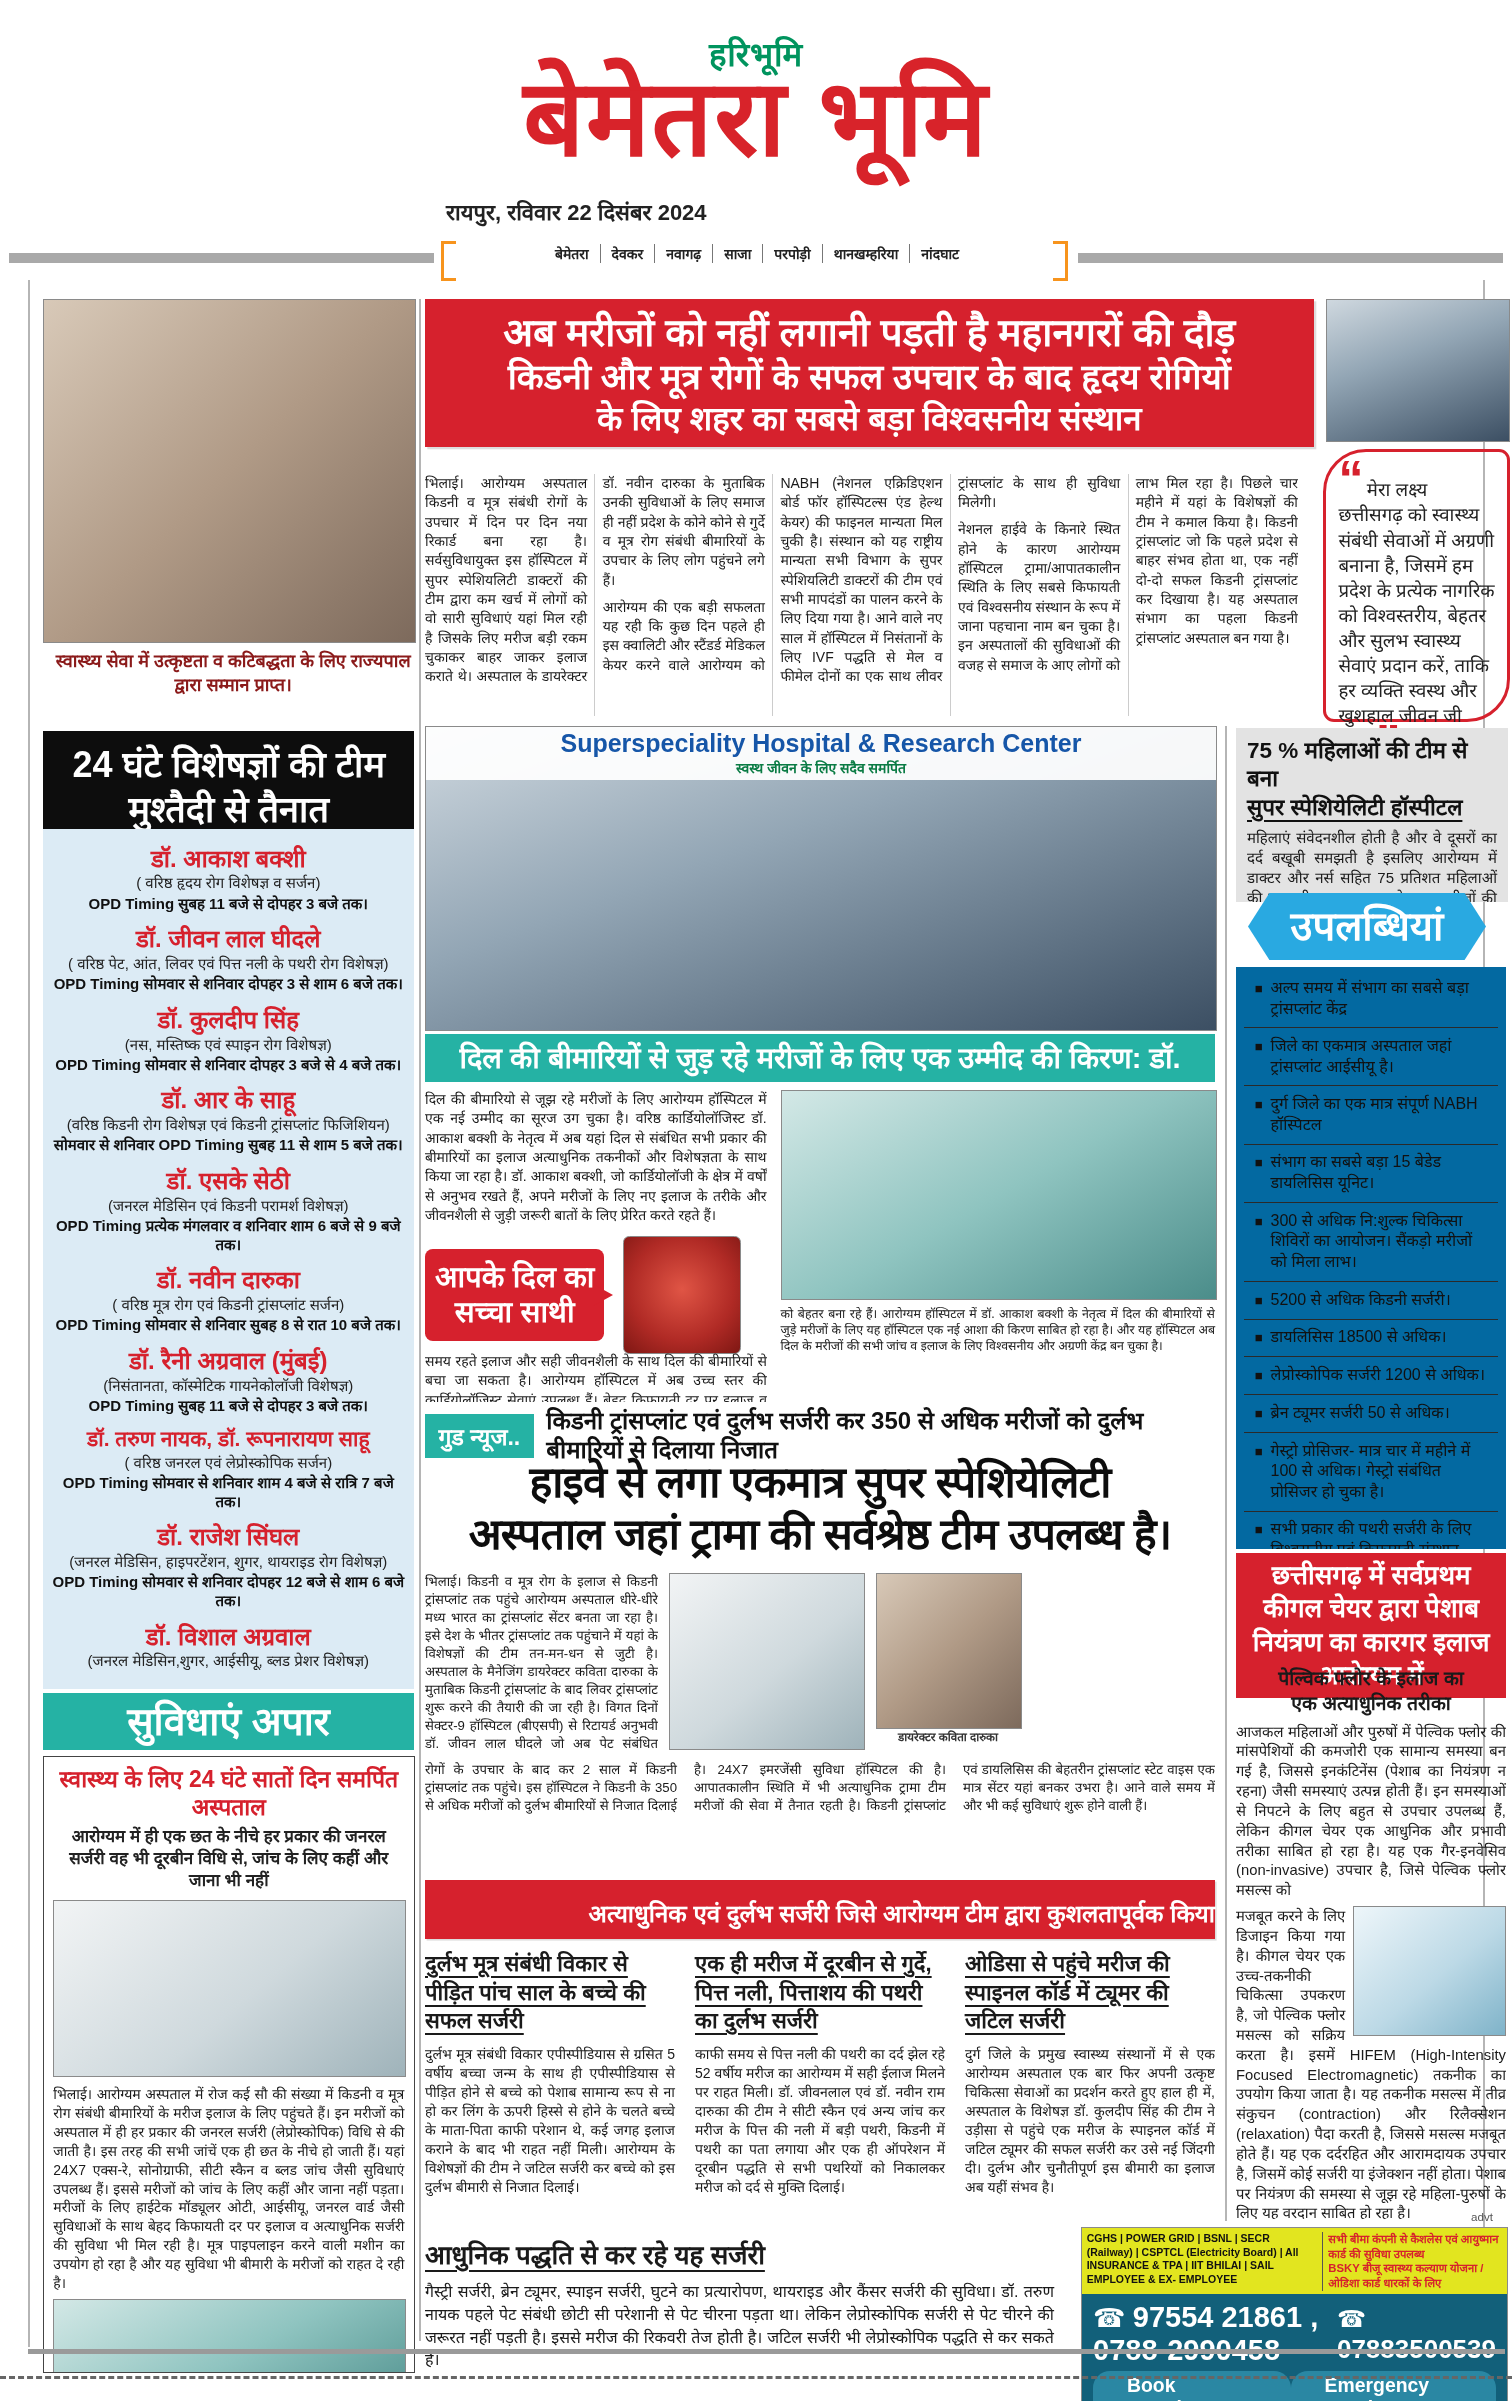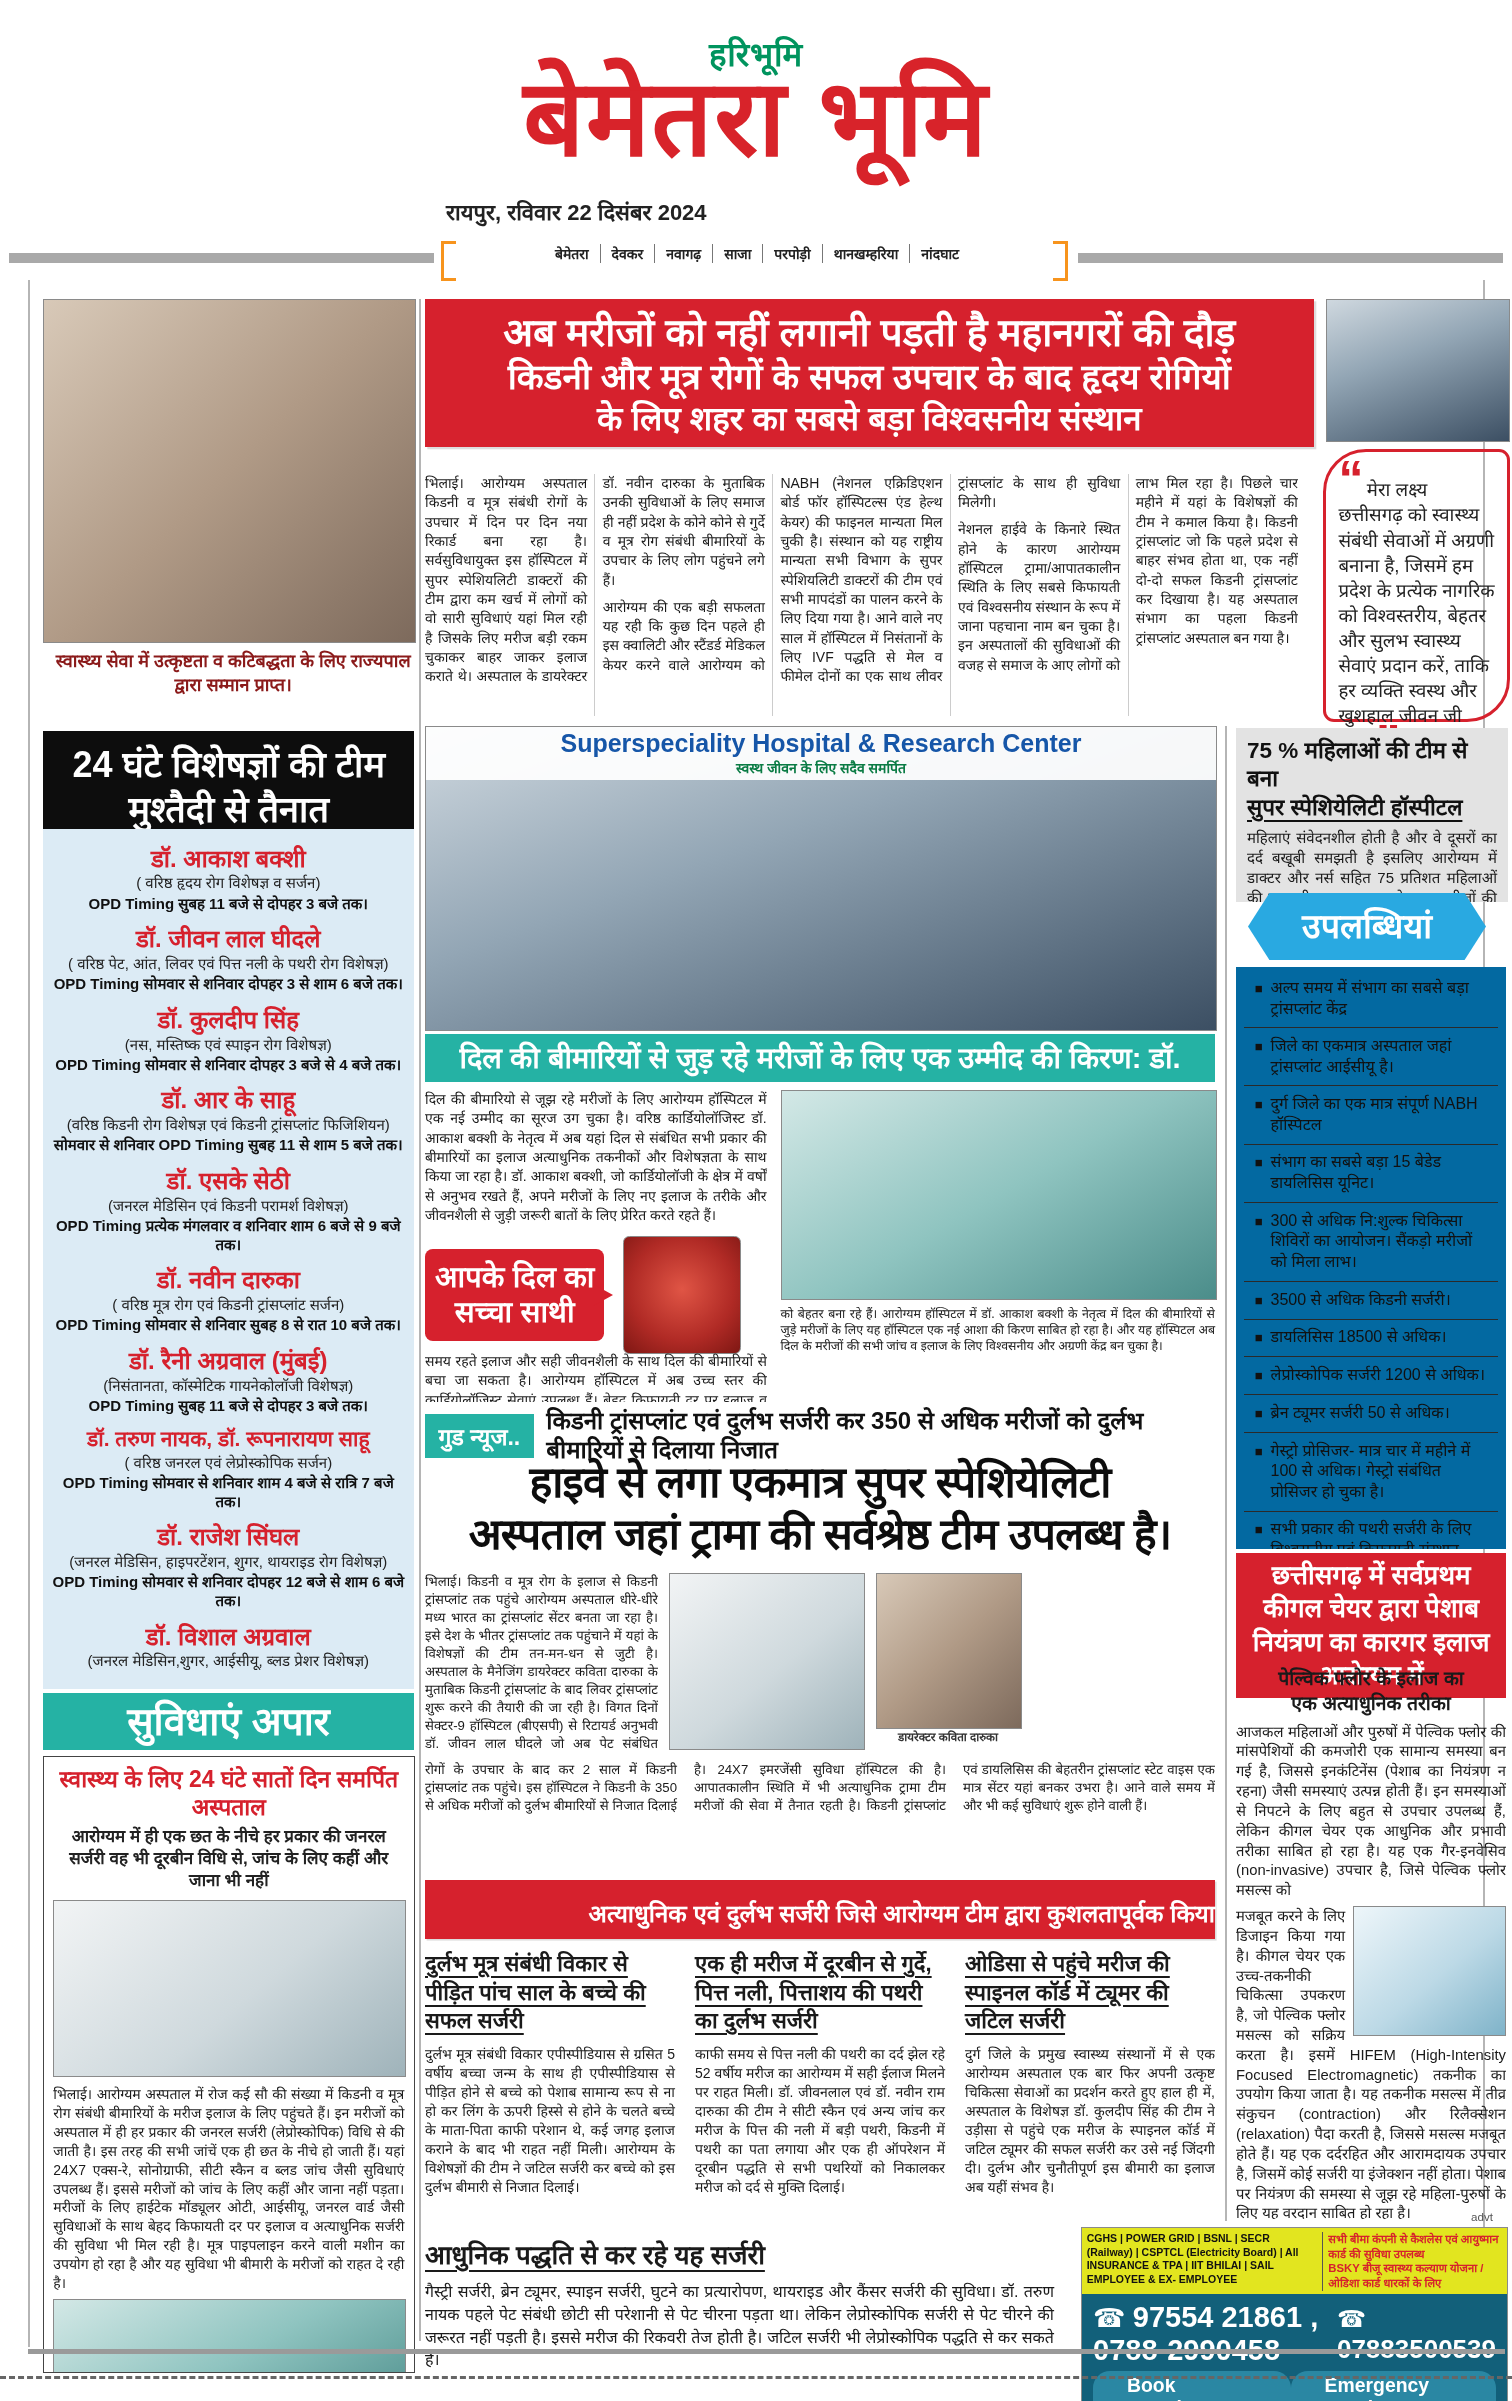--- a/index.html
+++ b/index.html
@@ -90,21 +90,21 @@
   .c-phone2{font-size:26px;font-weight:800;}
   .c-phone1:before,.c-phone2:before{content:"☎ ";font-size:0.9em;}
   .c-btnrow{display:flex;justify-content:space-between;padding:3.1px 11px;}
   .pill{background:#2a87a3;border-radius:17px;color:#fff;font-weight:bold;font-size:19.4px;padding:3.1px 34px;}
   .advt{font-size:11.6px;color:#555;}
 
   .women-panel{background:#e3e3e3;padding:9.3px 11px;}
   .women-h{font-size:22.5px;font-weight:bold;color:#111;line-height:1.25;}
   .women-h .u{text-decoration:underline;text-underline-offset:4.7px;}
   .women-body{font-size:15px;line-height:1.33;margin-top:6.2px;text-align:justify;}
-  .ach-badge{background:#29a9e1;color:#fff;font-weight:bold;font-size:34px;text-align:center;line-height:67px;
+  .ach-badge{background:#29a9e1;color:#fff;font-weight:bold;font-size:40px;text-align:center;line-height:67px;
              clip-path:polygon(0% 50%,9% 0%,91% 0%,100% 50%,91% 100%,9% 100%);}
   .ach-list{background:#0369a1;padding:3.1px 0;}
   .ach-item{display:flex;gap:7.8px;padding:7.8px 11px;border-bottom:1.6px solid #2a2a2a;margin:0 7.8px;}
   .ach-item:last-child{border-bottom:none;}
   .ach-item:before{content:"■";font-size:13.2px;line-height:1.6;color:#111;}
   .ach-text{font-size:16px;line-height:1.3;color:#111;}
   .kegel-box{background:#d6212d;color:#fff;font-weight:bold;font-size:26px;text-align:center;line-height:1.28;padding:6.2px 4.7px;}
   .kegel-sub{font-size:19.4px;font-weight:bold;text-align:center;line-height:1.3;}
   .kegel-body{font-size:14.8px;line-height:1.34;text-align:justify;margin-top:6.2px;}
   .kegel-img{float:right;width:151px;height:128px;margin:4.7px 0 4.7px 7.8px;}
@@ -336,21 +336,21 @@
     <div class="ach-item">
         <span class="ach-text">दुर्ग जिले का एक मात्र संपूर्ण NABH हॉस्पिटल</span>
       </div>
     <div class="ach-item">
         <span class="ach-text">संभाग का सबसे बड़ा 15 बेडेड डायलिसिस यूनिट।</span>
       </div>
     <div class="ach-item">
         <span class="ach-text">300 से अधिक नि:शुल्क चिकित्सा शिविरों का आयोजन। सैंकड़ो मरीजों को मिला लाभ।</span>
       </div>
     <div class="ach-item">
-        <span class="ach-text">3500 से अधिक किडनी सर्जरी।</span>
+        <span class="ach-text">5200 से अधिक किडनी सर्जरी।</span>
       </div>
     <div class="ach-item">
         <span class="ach-text">डायलिसिस 18500 से अधिक।</span>
       </div>
     <div class="ach-item">
         <span class="ach-text">लेप्रोस्कोपिक सर्जरी 1200 से अधिक।</span>
       </div>
     <div class="ach-item">
         <span class="ach-text">ब्रेन ट्यूमर सर्जरी 50 से अधिक।</span>
       </div>

